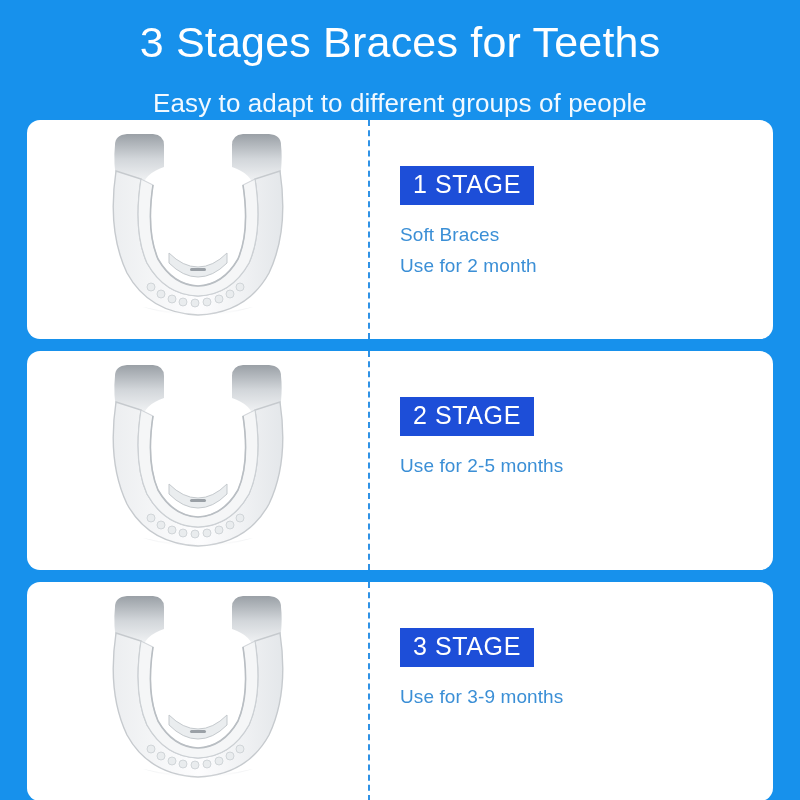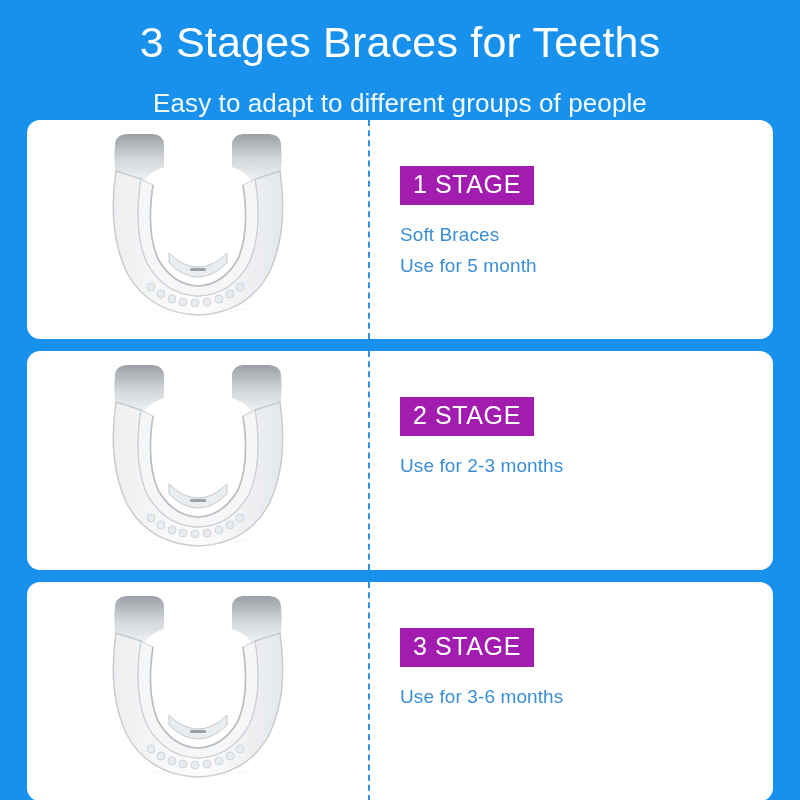--- a/index.html
+++ b/index.html
@@ -93,21 +93,21 @@
   }
   .card-text-pane {
     position: relative;
     flex: 1 1 auto;
     padding-left: 32px;
     padding-top: 46px;
     box-sizing: border-box;
   }
   .badge {
     display: inline-block;
-    background: #a21caf;
+    background: #1d4ed8;
     color: #ffffff;
     font-size: 25px;
     line-height: 25px;
     padding: 6px 13px 8px 13px;
     letter-spacing: 0.6px;
     font-weight: 400;
     font-family: "Liberation Sans", sans-serif;
   }
   .desc {
     margin: 0;
@@ -183,21 +183,21 @@
             </g>
             <path d="M60 180 Q115 198 170 180 Q115 192 60 180 Z" fill="url(#g1r)"></path>
           </g>
         </svg>
       </div>
       <div class="divider"></div>
       <div class="card-text-pane">
         <span class="badge">1 STAGE</span>
         <div class="desc">
           <span class="desc-line">Soft Braces</span>
-          <span class="desc-line">Use for 5 month</span>
+          <span class="desc-line">Use for 2 month</span>
         </div>
       </div>
     </div>
 
     <div class="card">
       <div class="card-image-pane">
         <svg class="product" viewBox="0 0 230 205">
           <g>
             <path d="M32 18 Q32 8 44 7 L70 7 Q81 8 81 18 L81 40 Q62 46 58 62 L34 58 Q30 35 32 18 Z" fill="url(#g1a)"></path>
             <path d="M198 18 Q198 8 186 7 L160 7 Q149 8 149 18 L149 40 Q168 46 172 62 L196 58 Q200 35 198 18 Z" fill="url(#g1a)"></path>
@@ -218,21 +218,21 @@
               <circle cx="157" cy="160" r="4"></circle>
             </g>
             <path d="M60 180 Q115 198 170 180 Q115 192 60 180 Z" fill="url(#g1r)"></path>
           </g>
         </svg>
       </div>
       <div class="divider"></div>
       <div class="card-text-pane">
         <span class="badge">2 STAGE</span>
         <div class="desc">
-          <span class="desc-line">Use for 2-3 months</span>
+          <span class="desc-line">Use for 2-5 months</span>
         </div>
       </div>
     </div>
 
     <div class="card">
       <div class="card-image-pane">
         <svg class="product" viewBox="0 0 230 205">
           <g>
             <path d="M32 18 Q32 8 44 7 L70 7 Q81 8 81 18 L81 40 Q62 46 58 62 L34 58 Q30 35 32 18 Z" fill="url(#g1a)"></path>
             <path d="M198 18 Q198 8 186 7 L160 7 Q149 8 149 18 L149 40 Q168 46 172 62 L196 58 Q200 35 198 18 Z" fill="url(#g1a)"></path>
@@ -253,19 +253,19 @@
               <circle cx="157" cy="160" r="4"></circle>
             </g>
             <path d="M60 180 Q115 198 170 180 Q115 192 60 180 Z" fill="url(#g1r)"></path>
           </g>
         </svg>
       </div>
       <div class="divider"></div>
       <div class="card-text-pane">
         <span class="badge">3 STAGE</span>
         <div class="desc">
-          <span class="desc-line">Use for 3-6 months</span>
+          <span class="desc-line">Use for 3-9 months</span>
         </div>
       </div>
     </div>
 
   </div>
 </div>
 
 </body></html>

